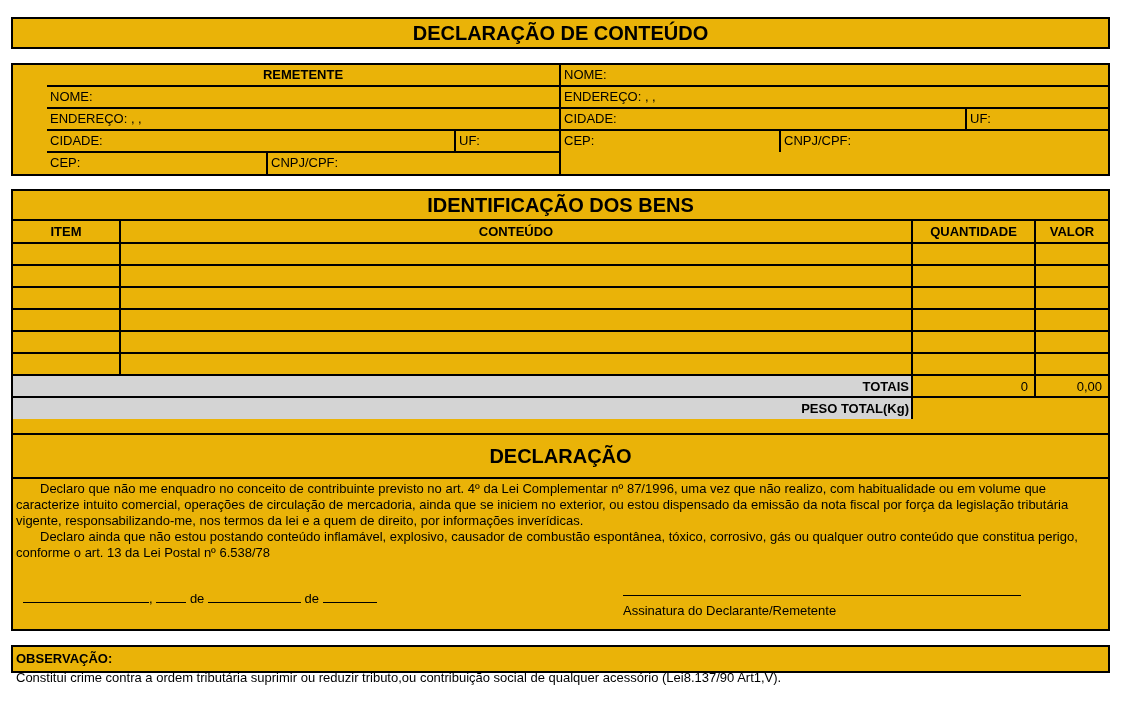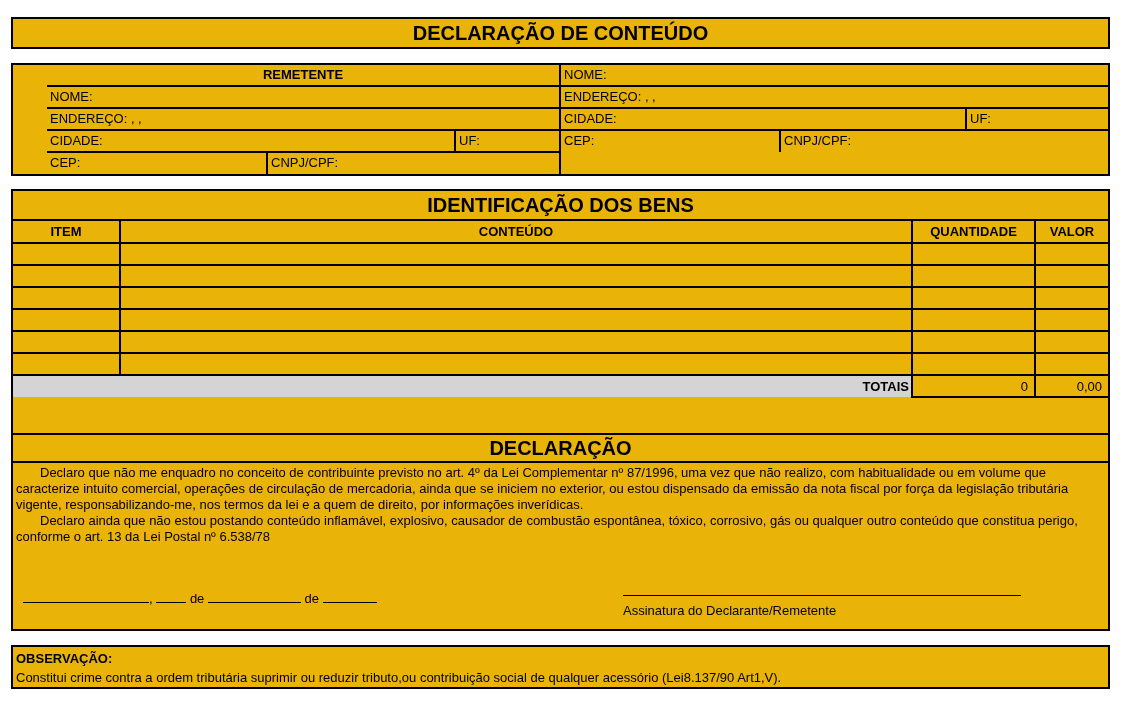--- a/index.html
+++ b/index.html
@@ -31,30 +31,30 @@
   table.bens tr:first-child th { border-top: none; border-radius: 11px; }
   table.bens tr td:first-child, table.bens tr th:first-child { border-left: none; }
   table.bens tr td:last-child, table.bens tr th:last-child { border-right: none; }
   table.bens th { font-weight: bold; text-align: center; }
   td.gray { background: #d4d4d4; text-align: right; font-weight: bold; padding-right: 2px; border-bottom: none !important; }
   td.num { text-align: right; padding-right: 6px; }
   tr.last td { border-bottom: none; }
 
   
   #decl-box { top: 433px; height: 198px; }
-  #decl-title { height: 28px; border-bottom: 2px solid #000; display: flex; align-items: center; justify-content: center; font-size: 20px; font-weight: bold; }
+  #decl-title { height: 44px; border-bottom: 2px solid #000; display: flex; align-items: center; justify-content: center; font-size: 20px; font-weight: bold; }
   #decl-text { font-size: 13px; line-height: 16px; padding: 2px 19px 0 3px; }
   #decl-text p { text-indent: 24px; }
   #date-line { position: absolute; left: 10px; top: 156px; font-size: 13px; white-space: nowrap; }
   .blank { display: inline-block; border-bottom: 1px solid #000; height: 12px; vertical-align: baseline; }
   #sig-line { position: absolute; left: 610px; top: 160px; width: 398px; border-top: 1px solid #000; }
   #sig-label { position: absolute; left: 610px; width: 398px; top: 168px; font-size: 13px; }
 
   
-  #obs-box { top: 645px; height: 44px; padding: 2px 3px; font-size: 13px; line-height: 19px; }
+  #obs-box { top: 645px; height: 28px; padding: 2px 3px; font-size: 13px; line-height: 19px; }
   #obs-title { font-weight: bold; }
 </style>
 </head>
 <body>
 
 <div class="box" id="title-box">
   <span>DECLARAÇÃO DE CONTEÚDO</span>
 </div>
 
 <div class="box" id="parties-box">
@@ -143,20 +143,24 @@
       <td></td>
       <td></td>
       <td></td>
       <td></td>
     </tr>
     <tr>
       <td class="gray" colspan="2">TOTAIS</td>
       <td class="num">0</td>
       <td class="num">0,00</td>
     </tr>
+    <tr class="last">
+      <td class="gray" colspan="2">PESO TOTAL(Kg)</td>
+      <td colspan="2"></td>
+    </tr>
   </tbody>
     </table>
 </div>
 
 <div class="box" id="decl-box">
   <div id="decl-title">DECLARAÇÃO</div>
   <div id="decl-text">
     <p>Declaro que não me enquadro no conceito de contribuinte previsto no art. 4º da Lei Complementar nº 87/1996, uma vez que não realizo, com habitualidade ou em volume que caracterize intuito comercial, operações de circulação de mercadoria, ainda que se iniciem no exterior, ou estou dispensado da emissão da nota fiscal por força da legislação tributária vigente, responsabilizando-me, nos termos da lei e a quem de direito, por informações inverídicas.</p>
     <p>Declaro ainda que não estou postando conteúdo inflamável, explosivo, causador de combustão espontânea, tóxico, corrosivo, gás ou qualquer outro conteúdo que constitua perigo, conforme o art. 13 da Lei Postal nº 6.538/78</p>
   </div>

